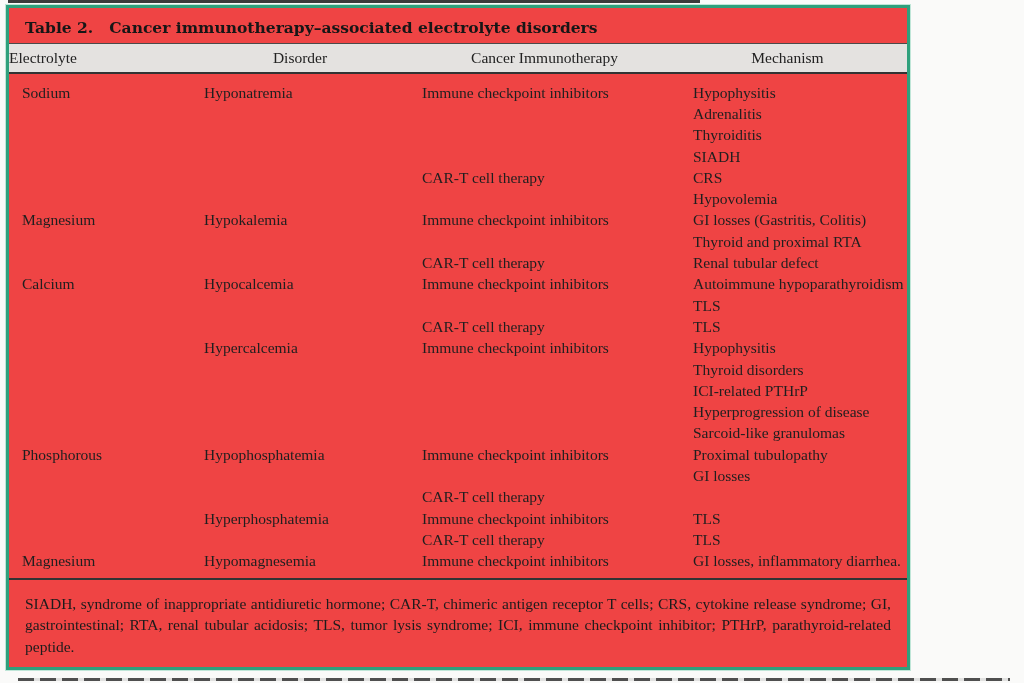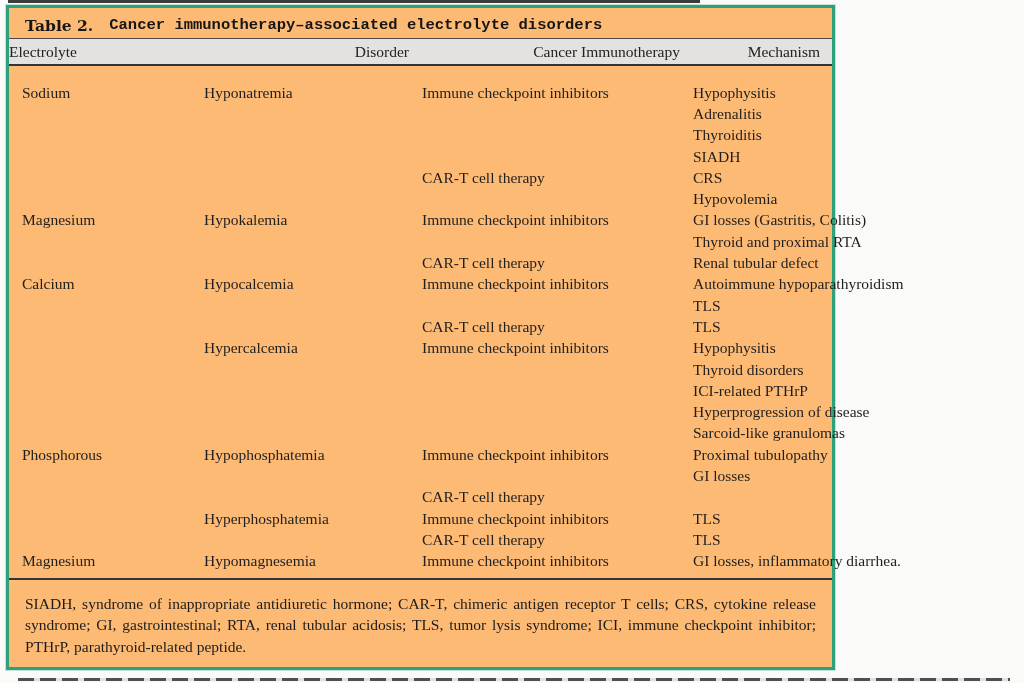--- a/index.html
+++ b/index.html
@@ -22,61 +22,61 @@
     position: absolute; top: 678px; left: 18px;
     width: 992px; height: 3px;
     background: repeating-linear-gradient(90deg,
       #4f4f4f 0 16px, rgba(79,79,79,0.15) 16px 22px);
   }
 
   
   .table-frame {
     position: absolute;
     left: 6px; top: 5px;
-    width: 829px; height: 665px;
+    width: 904px; height: 665px;
     border: 3px solid var(--accent, #2fa07c);
     box-shadow: 0 0 0 1px #bfe6d8;
-    background: #fdba74;
+    background: #ef4444;
     display: flex;
     flex-direction: column;
   }
 
   .title-bar {
     height: 42px;
     display: flex;
     align-items: center;
     padding: 4px 14px 0 16px;
     font-family: "DejaVu Serif", serif;
     font-weight: bold;
     font-size: 15.5px;
     color: #161616;
   }
   .title-bar .tlabel { margin-right: 16px; white-space: nowrap; }
-  .title-bar .ttitle { white-space: nowrap; font-family: Liberation Mono, monospace; }
+  .title-bar .ttitle { white-space: nowrap; }
 
   .grid {
     display: grid;
     grid-template-columns: 182px 218px 271px 1fr;
     padding-right: 12px;
   }
 
   .head-row {
     height: 38px;
     background: var(--header-bg, #e4e2e0);
     border-top: 1px solid #4a4a4a;
     border-bottom: 2px solid #333;
     align-items: center;
     font-size: 15.5px;
     color: #222;
   }
   .head-cell { white-space: nowrap; }
-  .head-cell.center { text-align: right; }
+  .head-cell.center { text-align: center; }
 
   .tbody {
-    padding: 16px 0 6px 0;
+    padding: 8px 0 6px 0;
     flex: none;
   }
   .trow {
     display: grid;
     grid-template-columns: 182px 218px 271px 1fr;
     padding-left: 13px;
     padding-right: 12px;
     line-height: 21.3px;
     font-size: 15.5px;
   }

